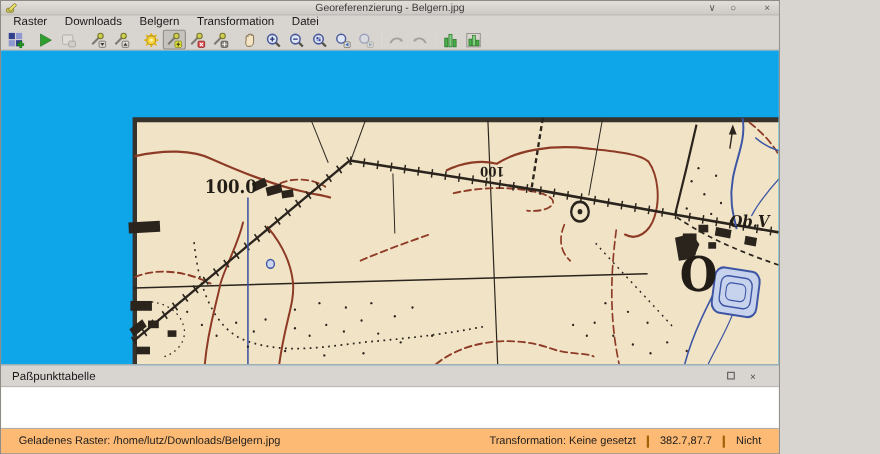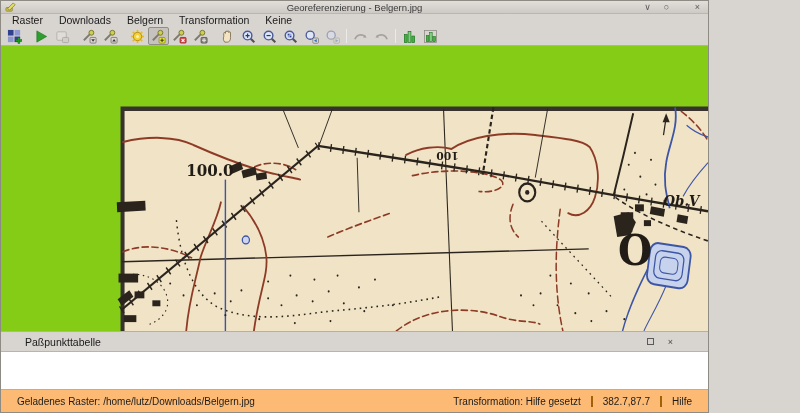--- a/index.html
+++ b/index.html
@@ -45,29 +45,29 @@
     width:21px; height:18px; flex:none; display:flex; align-items:center; justify-content:center;
     border:1px solid transparent; border-radius:2px;
   }
   .tbi svg { width:15px; height:15px; display:block; }
   .tbi.pressed { background:#c6c2be; border:1px solid #908c86; }
   .tbi.disabled { opacity:.42; }
   .tbsep { width:1px; height:14px; background:#aeaaa6; border-right:1px solid #eceae8; margin:0 3px; flex:none; }
   .tbgap { width:6px; flex:none; }
   
   .canvas {
-    flex:1; position:relative; background:#84cc16; overflow:hidden;
+    flex:1; position:relative; background:#0ea5e9; overflow:hidden;
     border-bottom:1px solid #b3afab;
   }
   .canvas svg { position:absolute; inset:0; width:100%; height:100%; display:block; }
   .mlabel { font-family:"DejaVu Serif","Liberation Serif",serif; fill:#211c15; }
   
   .gcp-header {
     height:20px; flex:none; display:flex; align-items:center;
-    background:#d8d4d0; padding:0 24px; font-size:10.5px;
+    background:#d8d4d0; padding:0 10px; font-size:10.5px;
     border-bottom:1px solid #b8b4b0;
   }
   .dockctrls { margin-left:auto; display:flex; align-items:center; gap:9px; margin-right:8px; }
   .dockbtn { width:11px; height:11px; display:flex; align-items:center; justify-content:center; color:#4a4a4a; font-size:9px; }
   .dockbtn .sq { width:7px; height:7px; border:1px solid #5a5a5a; }
   .gcp-body { height:38px; flex:none; background:#ffffff; border-bottom:1px solid #b3afab; }
   
   .statusbar {
     height:22px; flex:none; display:flex; align-items:center;
     background:#fdba74; font-size:10px; color:#1c1c1c; padding:0 6px;
@@ -92,21 +92,21 @@
       <span class="winbtn">○</span>
       <span class="winbtn close">×</span>
     </span>
   </div>
 
   <div class="menubar">
     <span class="menuitem">Raster</span>
     <span class="menuitem">Downloads</span>
     <span class="menuitem">Belgern</span>
     <span class="menuitem">Transformation</span>
-    <span class="menuitem">Keine</span>
+    <span class="menuitem">Datei</span>
   </div>
 
   <div class="toolbar">
     <span class="tbi">
       <svg viewBox="0 0 16 16">
         <rect x="1" y="1" width="6" height="6" fill="#31408f"></rect>
           <rect x="8" y="1" width="6" height="6" fill="#8d99d0"></rect>
         <rect x="1" y="8" width="6" height="6" fill="#8d99d0"></rect>
           <rect x="8" y="8" width="6" height="6" fill="#31408f"></rect>
         <rect x="9.6" y="11.4" width="6.2" height="2" fill="#25a125" stroke="#0d6b0d" stroke-width="0.5"></rect>
@@ -404,19 +404,19 @@
           <span class="sq"></span>
         </span>
       <span class="dockbtn">×</span>
     </span>
   </div>
   <div class="gcp-body"></div>
 
   <div class="statusbar">
     <span class="sb-seg">Geladenes Raster: /home/lutz/Downloads/Belgern.jpg</span>
     <span class="sb-right">
-      <span class="sb-seg">Transformation: Hilfe gesetzt</span>
+      <span class="sb-seg">Transformation: Keine gesetzt</span>
       <span class="sb-seg">382.7,87.7</span>
-      <span class="sb-seg">Hilfe</span>
+      <span class="sb-seg">Nicht</span>
     </span>
   </div>
 
 </div>
 
 </body></html>

